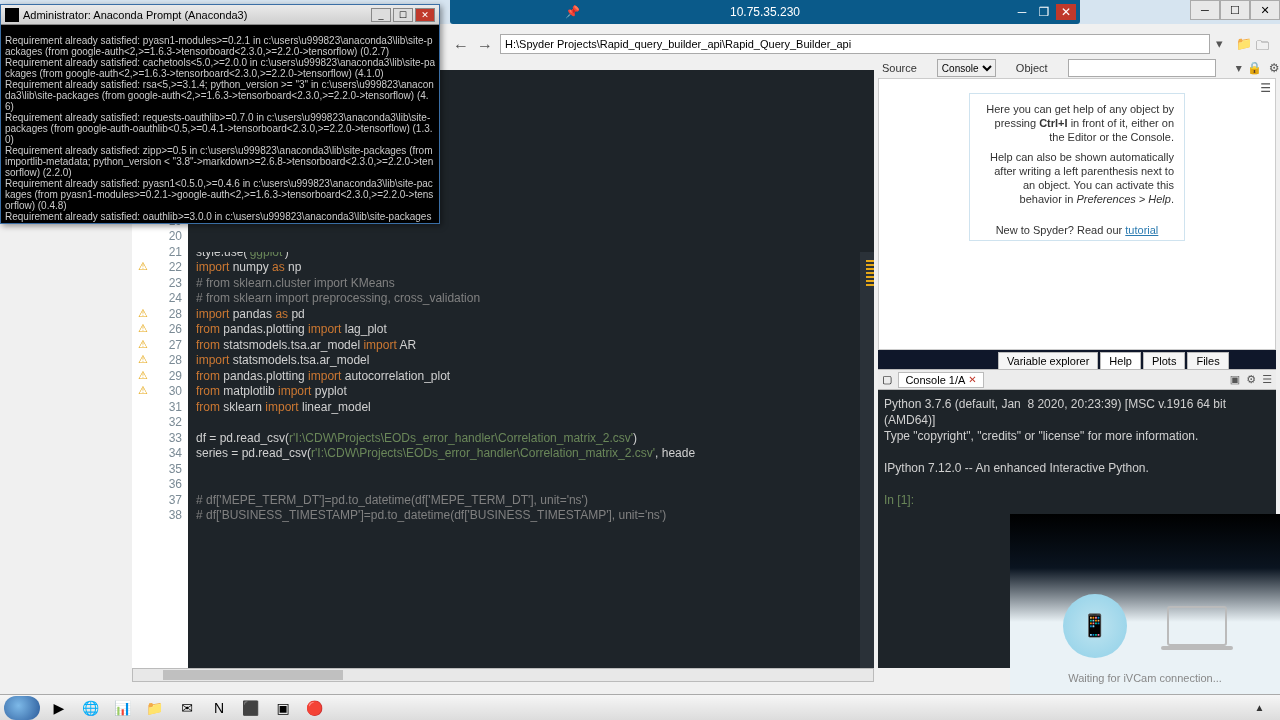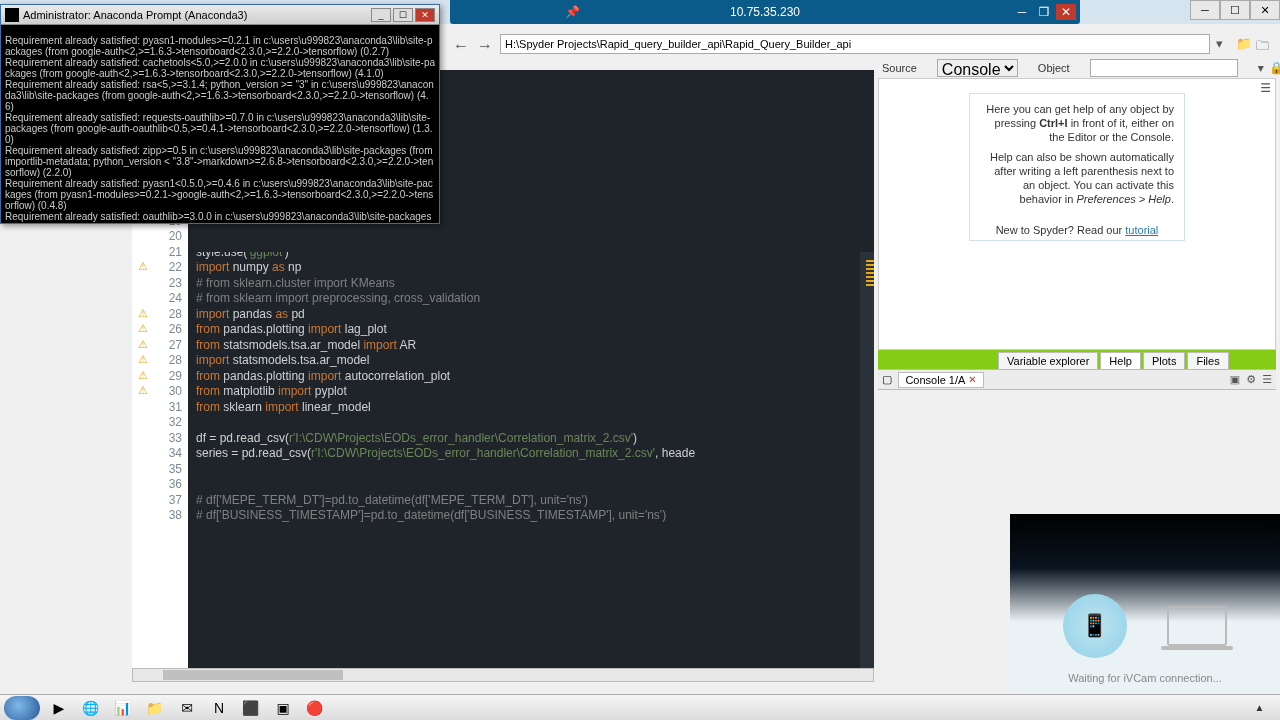--- a/index.html
+++ b/index.html
@@ -31,21 +31,21 @@
 
 .path-bar { position:absolute; top:8px; left:448px; right:4px; height:24px; display:flex; align-items:center; gap:6px; background:#f0f0f0; padding:0 4px; }
 .path-bar .nav-btn { width:18px; height:18px; display:flex; align-items:center; justify-content:center; color:#555; cursor:pointer; }
 .path-input { flex:1; height:20px; border:1px solid #aaa; background:#fff; font-size:11px; padding:0 4px; }
 .path-icons { display:flex; gap:4px; }
 .path-icons span { width:16px; height:16px; cursor:pointer; color:#555; font-size:13px; }
 
 
 .source-bar { position:absolute; top:34px; left:878px; right:4px; height:20px; display:flex; align-items:center; font-size:11px; gap:20px; padding:0 4px; }
 .source-bar .lbl { color:#333; }
-.source-bar select { font-size:16px; height:18px; border:1px solid #aaa; }
+.source-bar select { font-size:10px; height:18px; border:1px solid #aaa; }
 .source-bar input { flex:1; height:18px; border:1px solid #aaa; font-size:11px; padding:0 2px; }
 .source-bar .sb-icons { display:flex; gap:6px; color:#555; font-size:12px; }
 .source-bar .sb-icons span { cursor:pointer; }
 
 
 .editor-wrap { position:absolute; top:46px; left:132px; width:742px; bottom:24px; background:#1e2429; display:flex; }
 .gutter { width:56px; background:#ffffff; font-family:Consolas,monospace; font-size:12px; color:#7a8a95; text-align:right; padding-top:4px; }
 .gutter .ln { height:15.5px; padding-right:6px; position:relative; }
 .gutter .warn::before { content:"⚠"; position:absolute; left:6px; color:#e6a817; font-size:11px; }
 .code { flex:1; font-family:Consolas,monospace; font-size:12px; line-height:15.5px; color:#d0d0d0; padding:4px 8px; white-space:pre; overflow:hidden; position:relative; }
@@ -64,21 +64,21 @@
 .usage-box { margin:14px 90px 6px 90px; border:1px solid #cfe3ef; }
 .usage-hdr { background:#1a9be0; color:#fff; font-size:12px; padding:4px 8px; }
 .usage-body { font-size:11px; padding:8px 10px; color:#333; line-height:14px;text-align:right; }
 .usage-body p { margin-bottom:6px; }
 .usage-body i { font-style:italic; }
 .usage-body b { font-weight:bold; }
 .usage-foot { text-align:center; font-size:11px; padding:4px; color:#333; }
 .usage-foot a { color:#2a7ab0; text-decoration:underline; cursor:pointer; }
 
 
-.help-tabs { position:absolute; top:326px; left:878px; right:4px; height:20px; background:#84cc16; display:flex; align-items:flex-end; font-size:11px; border-bottom:1px solid #bbb; padding-left:120px; }
+.help-tabs { position:absolute; top:326px; left:878px; right:4px; height:20px; background:#0f172a; display:flex; align-items:flex-end; font-size:11px; border-bottom:1px solid #bbb; padding-left:120px; }
 .help-tabs .tab { padding:2px 8px; border:1px solid #bbb; border-bottom:none; background:#f5f5f5; margin-right:2px; cursor:pointer; }
 .help-tabs .tab.active { background:#fff; }
 
 
 .console-tabs { position:absolute; top:346px; left:878px; right:4px; height:20px; display:flex; align-items:center; font-size:11px; background:#ececec; border-bottom:1px solid #bbb; padding:0 4px; }
 .console-tabs .ctab { padding:1px 6px; border:1px solid #bbb; background:#fff; display:flex; align-items:center; gap:3px; }
 .console-tabs .ctab .cx { color:#c0392b; cursor:pointer; font-size:10px; }
 .console-tabs .cicons { margin-left:auto; display:flex; gap:6px; color:#555; }
 .console-tabs .cicons span { cursor:pointer; }
 .console-body { position:absolute; top:366px; left:878px; right:4px; bottom:24px; background:#1e2429; color:#d0d0d0; font-family:Consolas,monospace; font-size:12px; line-height:16px; padding:6px; white-space:pre-wrap; }
@@ -231,20 +231,26 @@
     <div class="ctab">
       <span>Console 1/A</span>
       <span class="cx">✕</span>
     </div>
     <div class="cicons">
       <span>▣</span>
       <span>⚙</span>
       <span>☰</span>
     </div>
   </div>
+  <div class="console-body"><span>Python 3.7.6 (default, Jan  8 2020, 20:23:39) [MSC v.1916 64 bit (AMD64)]
+Type "copyright", "credits" or "license" for more information.
+
+IPython 7.12.0 -- An enhanced Interactive Python.
+</span>
+<span class="prompt">In [1]:</span> </div>
 
   <div class="status">
     <span style="color:#2a8a2a">●</span>&nbsp;<span>conda: base (</span>
   </div>
 
 </div>
 
 <div class="cmd-window">
   <div class="cmd-title">
     <span class="icon"></span>

